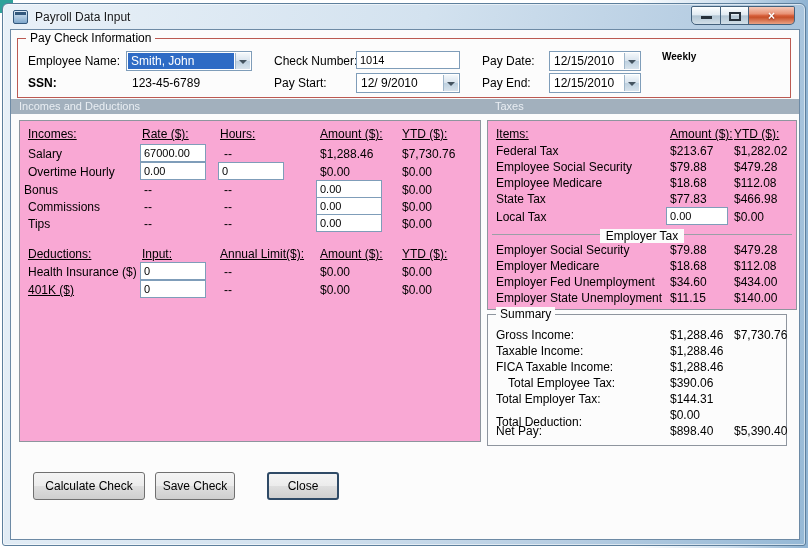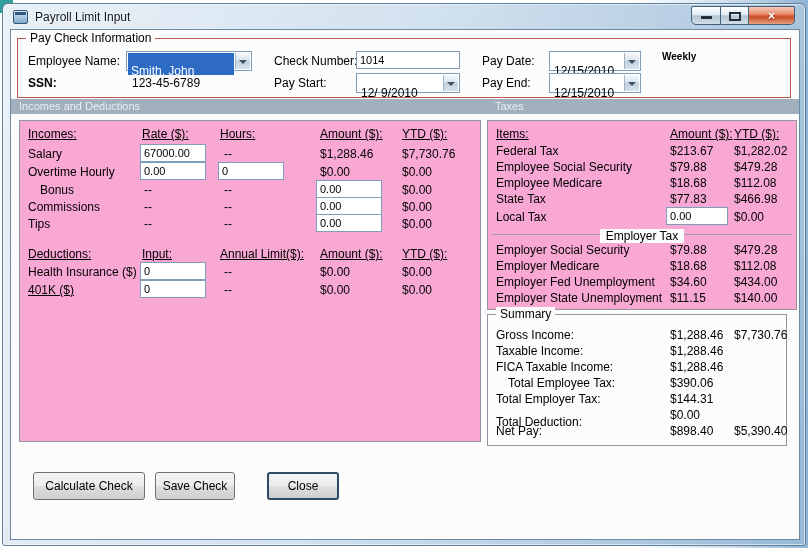--- a/index.html
+++ b/index.html
@@ -75,21 +75,21 @@
   
   .secbar { position:absolute; left:0; top:69px; width:788px; height:15px; background:#a2b0bd; }
   .secbar .t { color:#e9eef3; font-size:11px; top:1px; }
 
   .panel { position:absolute; background:#f9a8d4; border:1px solid #8e959e; }
 
   
   .combo { position:absolute; height:20px; background:#fff; border:1px solid #7f9db9; }
   .combo-sel {
     position:absolute; left:1px; top:1px; right:17px; bottom:1px;
-    font-size:12px; padding:11px 3px; white-space:nowrap; overflow:hidden;
+    font-size:12px; padding:1px 3px; white-space:nowrap; overflow:hidden;
   }
   .combo-sel.hilite { background:#2e6bc5; color:#fff; }
   .combo-btn {
     position:absolute; right:1px; top:1px; bottom:1px; width:15px;
     background: linear-gradient(#f4f8fb, #d9e4ee 48%, #bed1e0 52%, #d8e3ec);
     border-left:1px solid #9fb6ca;
   }
   .arr {
     position:absolute; left:3px; top:7px; width:0; height:0;
     border:4px solid transparent; border-top-color:#44535f;
@@ -111,21 +111,21 @@
 </style>
 </head>
 <body>
 
 <div class="desktop-artifact"></div>
 
 <div class="win">
 
   <div class="titlebar">
     <span class="app-icon"></span>
-    <span class="title-text">Payroll Limit Input</span>
+    <span class="title-text">Payroll Data Input</span>
     <div class="win-ctrls">
       <div class="wbtn min first">
           <i class="glyph-min"></i>
         </div>
       <div class="wbtn max">
           <i class="glyph-max"></i>
         </div>
       <div class="wbtn close">
           <span class="glyph-close">×</span>
         </div>
@@ -196,21 +196,21 @@
       <span class="t" style="left:204px; top:26px;">--</span>
       <span class="t" style="left:300px; top:26px;">$1,288.46</span>
       <span class="t" style="left:382px; top:26px;">$7,730.76</span>
 
       <span class="t" style="left:8px; top:44px;">Overtime Hourly</span>
       <input class="in" style="left: 120px; top: 41px; width: 66px;" value="0.00">
       <input class="in" style="left: 198px; top: 41px; width: 66px;" value="0">
       <span class="t" style="left:300px; top:44px;">$0.00</span>
       <span class="t" style="left:382px; top:44px;">$0.00</span>
 
-      <span class="t" style="left:20px; top:62px;text-align:center;">Bonus</span>
+      <span class="t" style="left:4px; top:62px;text-align:center;">Bonus</span>
       <span class="t" style="left:124px; top:62px;">--</span>
       <span class="t" style="left:204px; top:62px;">--</span>
       <input class="in" style="left: 296px; top: 59px; width: 66px;" value="0.00">
       <span class="t" style="left:382px; top:62px;">$0.00</span>
 
       <span class="t" style="left:8px; top:79px;">Commissions</span>
       <span class="t" style="left:124px; top:79px;">--</span>
       <span class="t" style="left:204px; top:79px;">--</span>
       <input class="in" style="left: 296px; top: 76px; width: 66px;" value="0.00">
       <span class="t" style="left:382px; top:79px;">$0.00</span>

